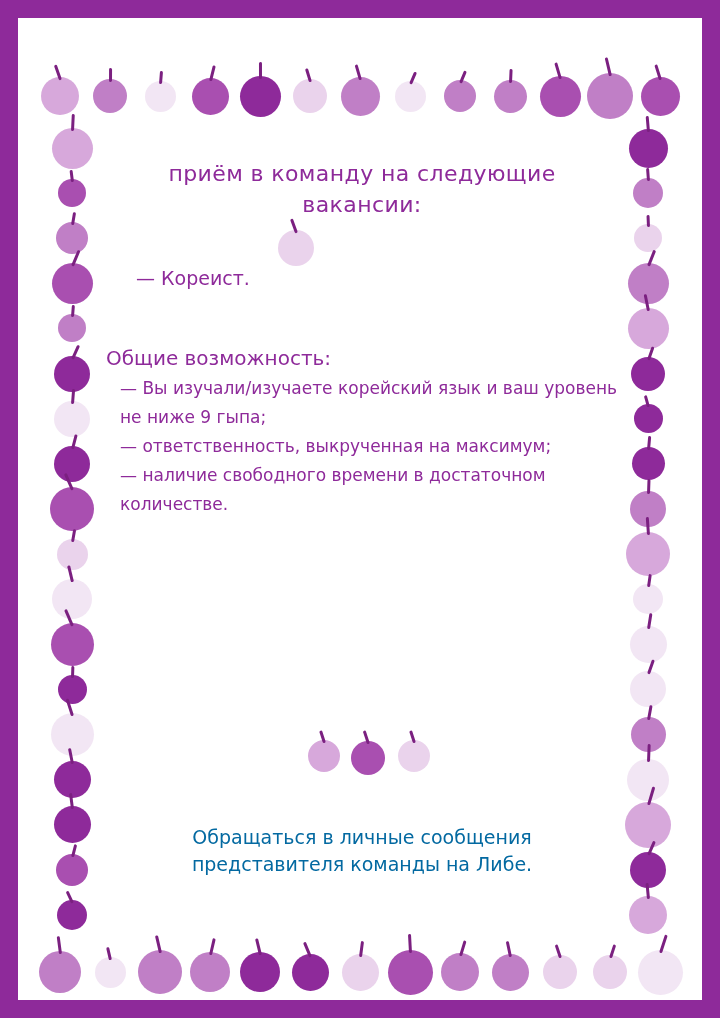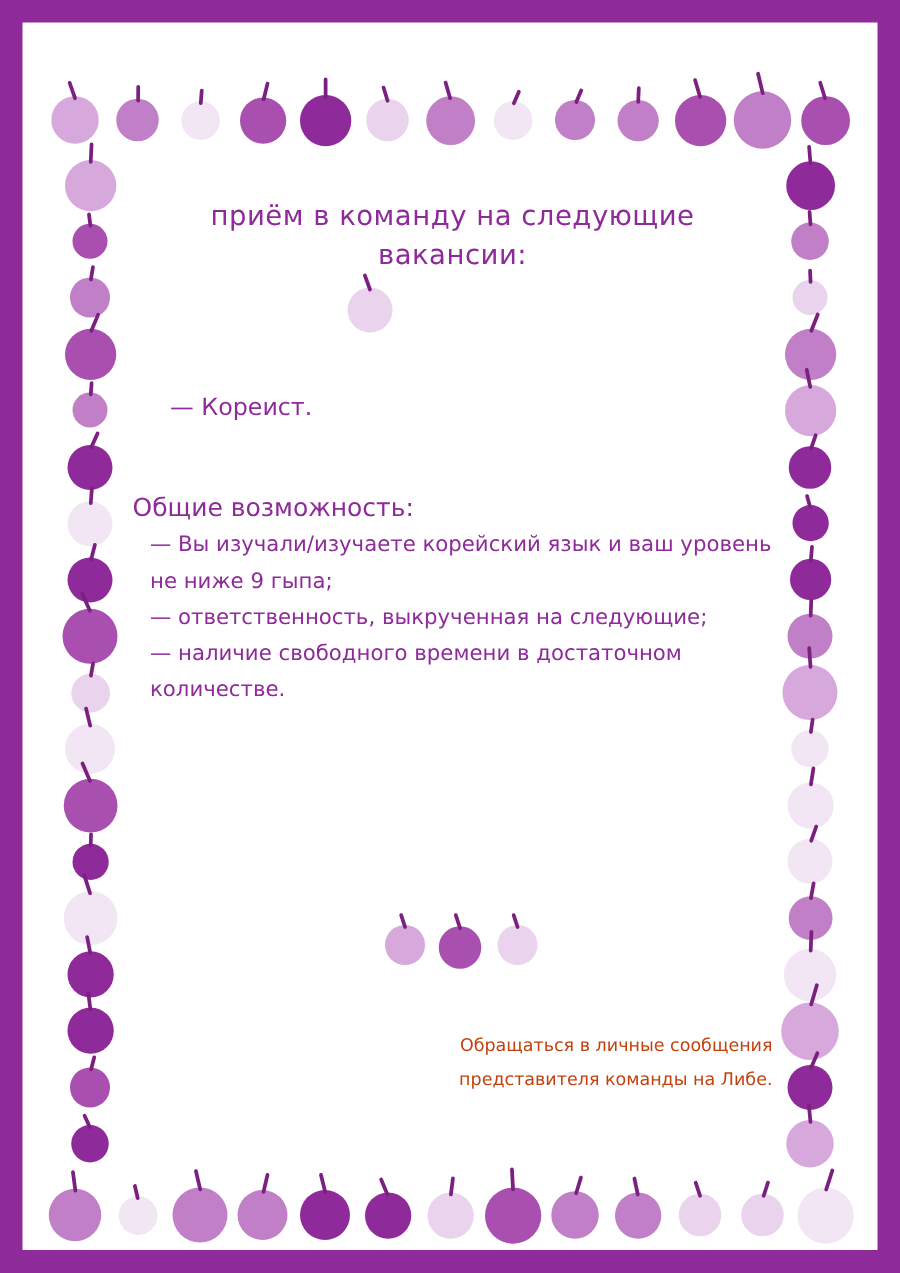--- a/index.html
+++ b/index.html
@@ -43,21 +43,21 @@
   }
   .title {
     text-align: center;
     font-size: 22px;
     line-height: 31px;
     color: #8e2a9a;
     letter-spacing: 0.4px;
   }
   .title .line2 { display: block; }
   .vacancy-block {
-    margin-top: 92px;
+    margin-top: 44px;
     font-size: 19px;
     line-height: 28px;
     padding-left: 30px;
   }
   .section {
     margin-top: 52px;
   }
   .section-heading {
     font-size: 20px;
     line-height: 28px;
@@ -69,24 +69,24 @@
   }
   .req-item {
     padding-left: 14px;
     text-indent: -0px;
   }
   .footer {
     position: absolute;
     left: 88px;
     top: 806px;
     width: 512px;
-    text-align: right;
-    font-size: 14px;
+    text-align: center;
+    font-size: 19px;
     line-height: 27px;
-    color: #c2410c;
+    color: #0369a1;
   }
   .mid-plums {
     position: absolute;
     left: 290px;
     top: 712px;
     width: 150px;
     height: 50px;
   }
 </style>
 </head>
@@ -304,21 +304,21 @@
     </div>
 
     <div class="vacancy-block">
       <div>— Кореист.</div>
     </div>
 
     <div class="section">
       <div class="section-heading">Общие возможность:</div>
       <div class="req-list">
         <div class="req-item">— Вы изучали/изучаете корейский язык и ваш уровень не ниже 9 гыпа;</div>
-        <div class="req-item">— ответственность, выкрученная на следующие;</div>
+        <div class="req-item">— ответственность, выкрученная на максимум;</div>
         <div class="req-item">— наличие свободного времени в достаточном количестве.</div>
       </div>
     </div>
   </div>
 
   <div class="footer">
     <div>Обращаться в личные сообщения</div>
     <div>представителя команды на Либе.</div>
   </div>
 

